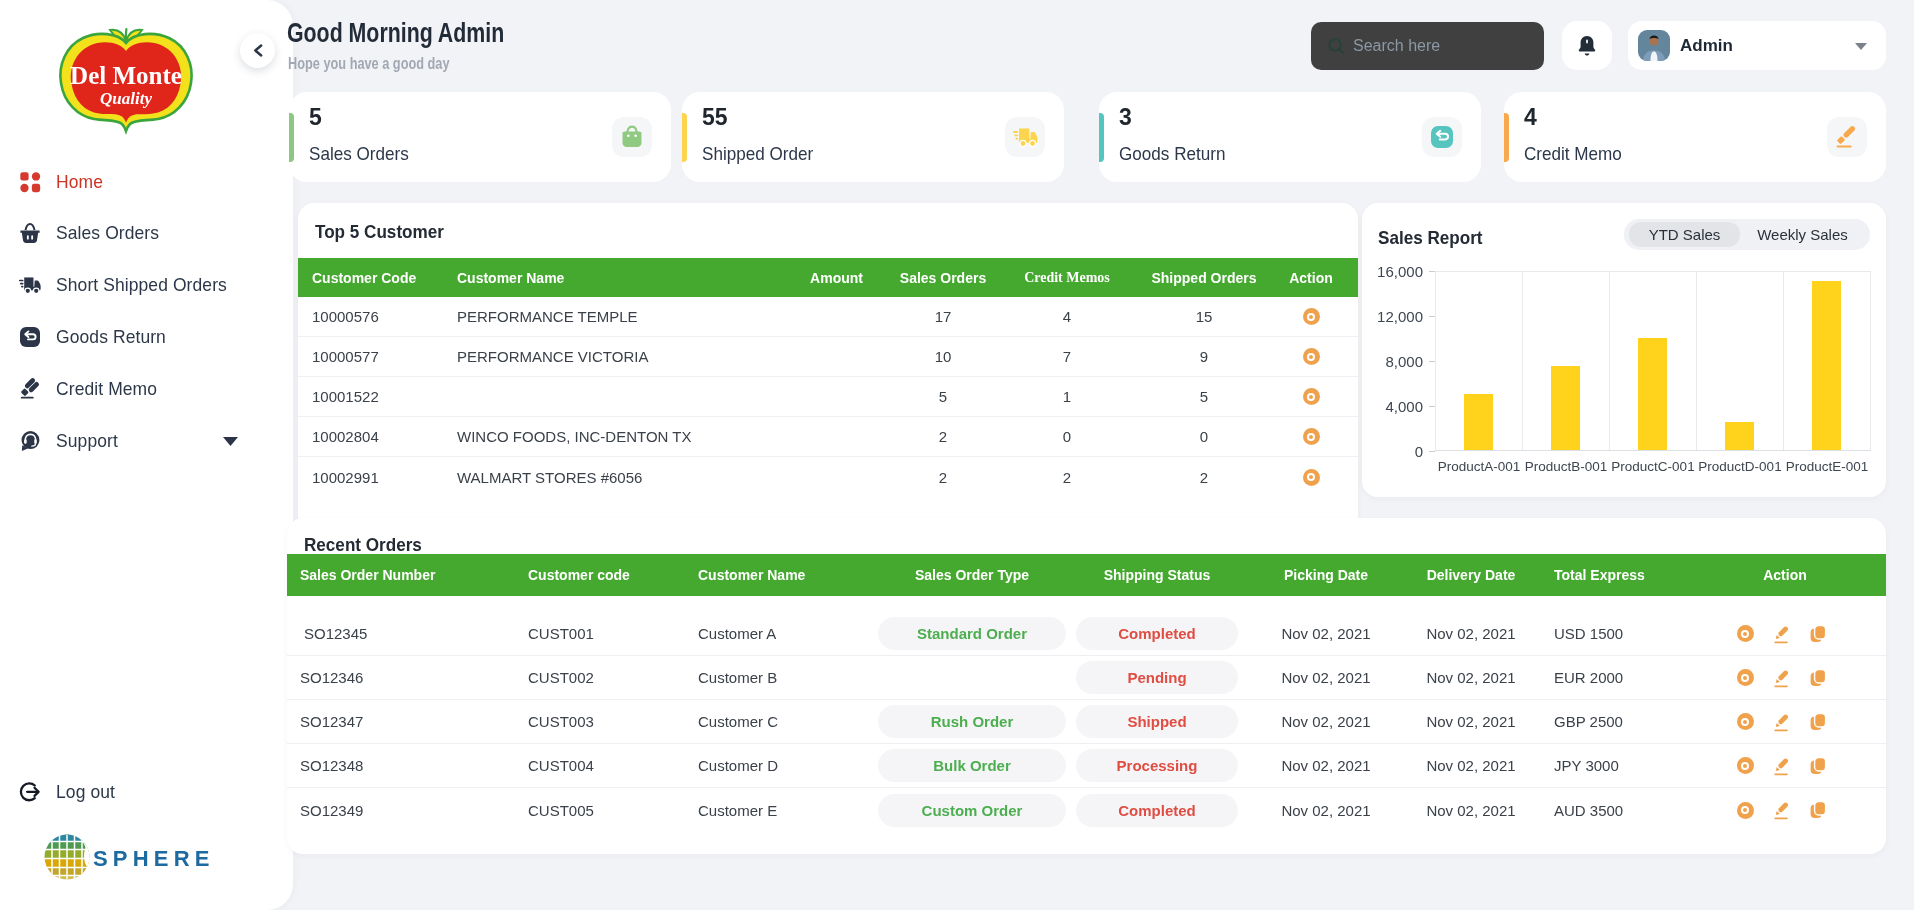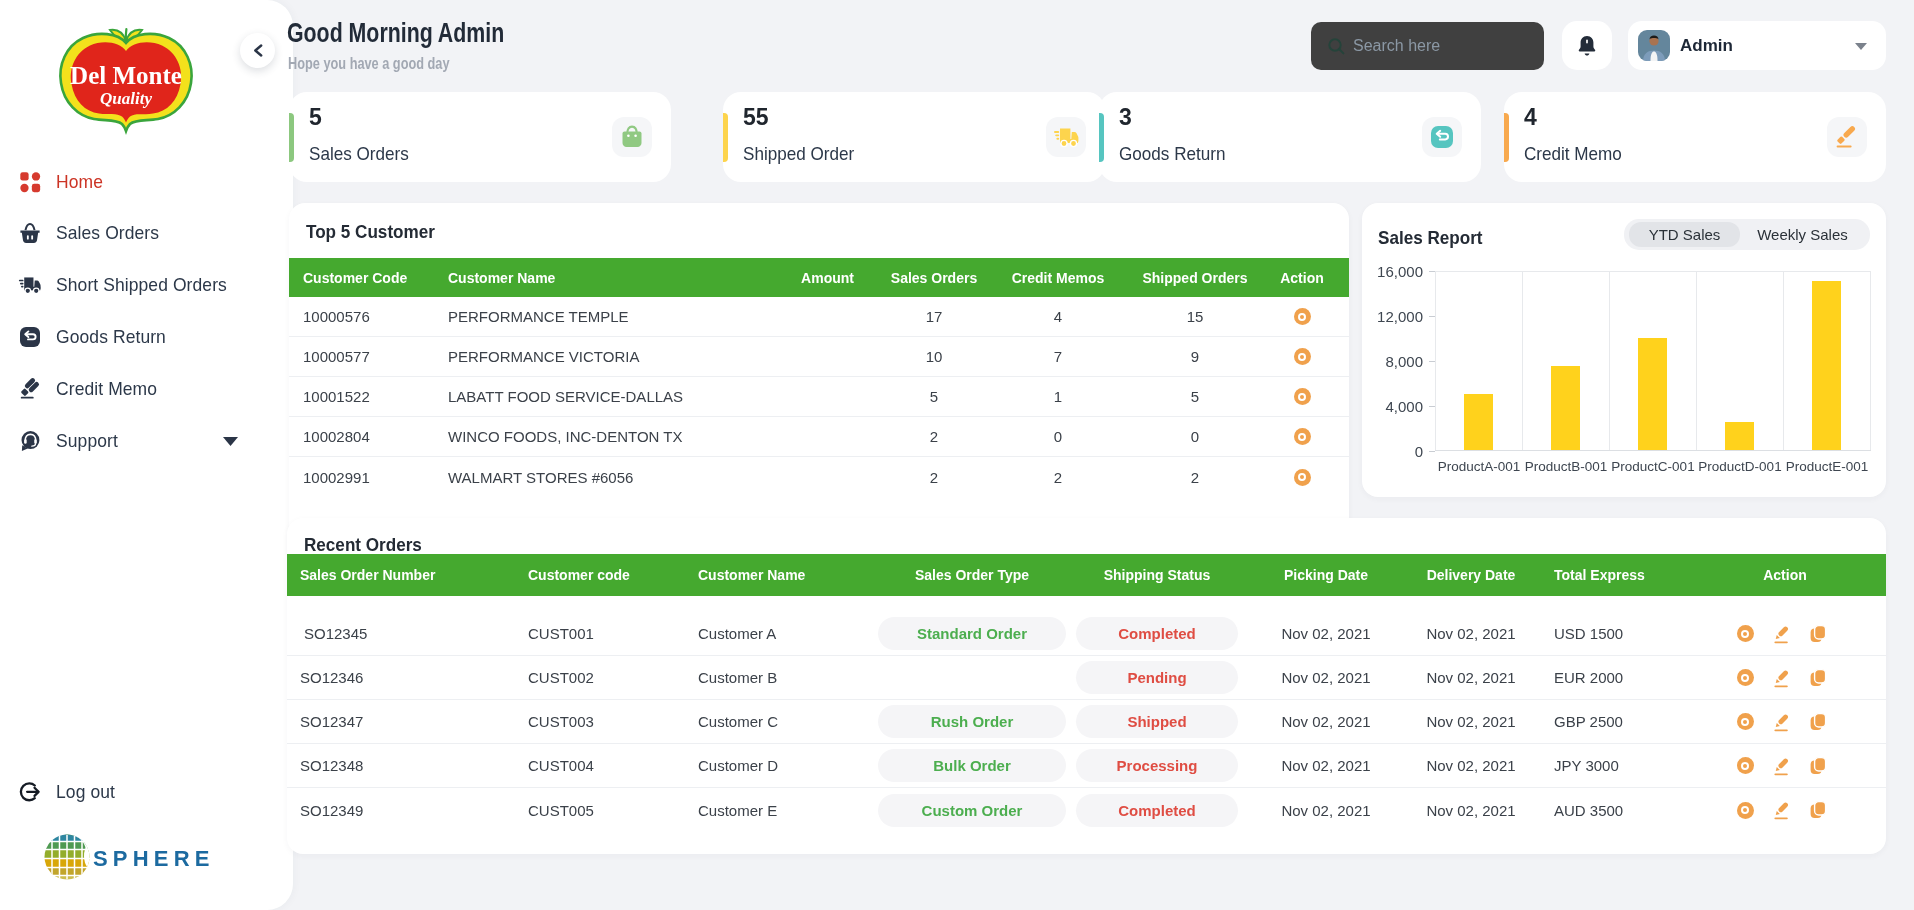--- a/index.html
+++ b/index.html
@@ -28,21 +28,21 @@
 
 
 .stat { position:absolute; top:92px; width:382px; height:90px; background:#fff; border-radius:18px; }
 .stat .bar { position:absolute; left:0px; top:21px; width:5px; height:49px; border-radius:0 4px 4px 0; }
 .stat .num { position:absolute; left:20px; top:12px; font-size:23px; font-weight:bold; color:#20262e; }
 .stat .lbl { position:absolute; left:20px; top:51px; font-size:19px; color:#2c3849; transform:scaleX(0.9); transform-origin:left; white-space:nowrap; }
 .stat .icosq { position:absolute; left:323px; top:25px; width:40px; height:40px; border-radius:12px; background:#f5f6f8;
   display:flex; align-items:center; justify-content:center; }
 
 
-#top5 { left:289px; top:203px; width:1060px; height:362px; }
+#top5 { left:298px; top:203px; width:1060px; height:362px; }
 #salesreport { left:1362px; top:203px; width:524px; height:294px; }
 #recent { left:287px; top:518px; width:1599px; height:336px; }
 .cardtitle { position:absolute; font-size:19px; font-weight:bold; color:#242b35; transform:scaleX(0.9); transform-origin:left; white-space:nowrap; }
 .ghead { position:absolute; left:0; width:100%; background:#45a92f; color:#fff; font-size:14px; font-weight:bold; }
 .ghead div { position:absolute; top:0; height:100%; display:flex; align-items:center; white-space:nowrap; }
 .trow { position:absolute; left:0; width:100%; font-size:15px; color:#3b4149; border-bottom:1px solid #edeff2; }
 .trow div { position:absolute; top:0; height:100%; display:flex; align-items:center; }
 .cc { justify-content:center; }
 .badge { border-radius:17px; background:#f5f5f7; font-weight:bold; font-size:15px;
   display:flex; align-items:center; justify-content:center; }
@@ -240,21 +240,21 @@
   <div class="lbl">Sales Orders</div>
   <div class="icosq">
     <svg width="26" height="26" viewBox="0 0 26 26">
       <path d="M8.2 10 C8.2 4.8 10.3 2.6 13 2.6 C15.7 2.6 17.8 4.8 17.8 10" fill="none" stroke="#90c982" stroke-width="2.2"></path>
       <path d="M5.5 7.5 L20.5 7.5 C21.6 7.5 22.5 8.4 22.5 9.5 L22.5 19 C22.5 21.2 20.7 23 18.5 23 L7.5 23 C5.3 23 3.5 21.2 3.5 19 L3.5 9.5 C3.5 8.4 4.4 7.5 5.5 7.5 Z" fill="#90c982"></path>
       <circle cx="9.4" cy="11.8" r="1.3" fill="#fff"></circle>
       <circle cx="16.6" cy="11.8" r="1.3" fill="#fff"></circle>
     </svg>
   </div>
 </div>
-<div class="stat" style="left:723px;text-align:right;">
+<div class="stat" style="left:682px;text-align:right;">
   <div class="bar" style="background:#fdd44d;"></div>
   <div class="num">55</div>
   <div class="lbl">Shipped Order</div>
   <div class="icosq">
     <svg width="27" height="26" viewBox="0 0 27 26">
       <path d="M7 4.5 L17.4 4.5 L17.4 15.5 L7 15.5 Z" fill="#fdd44d"></path>
       <path d="M18.8 8 L21.5 8 C22.3 8 23 8.4 23.4 9.1 L25 12.2 C25.3 12.7 25.4 13.2 25.4 13.8 L25.4 17 C25.4 18.1 24.5 19 23.4 19 L18 19 Z" fill="#fdd44d"></path>
       <path d="M7 15 L25 15 L25 19 L7 19 Z" fill="#fdd44d"></path>
       <circle cx="11" cy="19.5" r="3.1" fill="#fdd44d" stroke="#fff" stroke-width="1.4"></circle>
       <circle cx="20.5" cy="19.5" r="3.1" fill="#fdd44d" stroke="#fff" stroke-width="1.4"></circle>
@@ -292,21 +292,21 @@
 </div>
 </div>
 
 <div class="card" id="top5">
   <div class="cardtitle" style="left:17px; top:18px;">Top 5 Customer</div>
   <div class="ghead" style="top:55px; height:39px;">
     <div style="left:14px;">Customer Code</div>
     <div style="left:159px;">Customer Name</div>
     <div style="left:505px;width:60px;justify-content:flex-end;">Amount</div>
     <div style="left:590px;width:110px;" class="cc">Sales Orders</div>
-    <div style="left:719px;width:100px;" class="cc">Credit Memos</div>
+    <div style="left:719px;width:100px;font-family:Liberation Serif, serif;" class="cc">Credit Memos</div>
     <div style="left:846px;width:120px;" class="cc">Shipped Orders</div>
     <div style="left:983px;width:60px;" class="cc">Action</div>
   </div>
   <div class="trow" style="top:94px;height:40px;">
     <div style="left:14px;">10000576</div>
       <div style="left:159px;">PERFORMANCE TEMPLE</div>
     <div style="left:600px;width:90px;" class="cc">17</div>
       <div style="left:719px;width:100px;" class="cc">4</div>
     <div style="left:856px;width:100px;" class="cc">15</div>
       <div style="left:983px;width:60px;" class="cc">
@@ -318,21 +318,20 @@
       <div style="left:159px;">PERFORMANCE VICTORIA</div>
     <div style="left:600px;width:90px;" class="cc">10</div>
       <div style="left:719px;width:100px;" class="cc">7</div>
     <div style="left:856px;width:100px;" class="cc">9</div>
       <div style="left:983px;width:60px;" class="cc">
         <span class="oeye"></span>
       </div>
   </div>
   <div class="trow" style="top:174px;height:40px;">
     <div style="left:14px;">10001522</div>
-      <div style="left:159px;">LABATT FOOD SERVICE-DALLAS</div>
     <div style="left:600px;width:90px;" class="cc">5</div>
       <div style="left:719px;width:100px;" class="cc">1</div>
     <div style="left:856px;width:100px;" class="cc">5</div>
       <div style="left:983px;width:60px;" class="cc">
         <span class="oeye"></span>
       </div>
   </div>
   <div class="trow" style="top:214px;height:40px;">
     <div style="left:14px;">10002804</div>
       <div style="left:159px;">WINCO FOODS, INC-DENTON TX</div>

